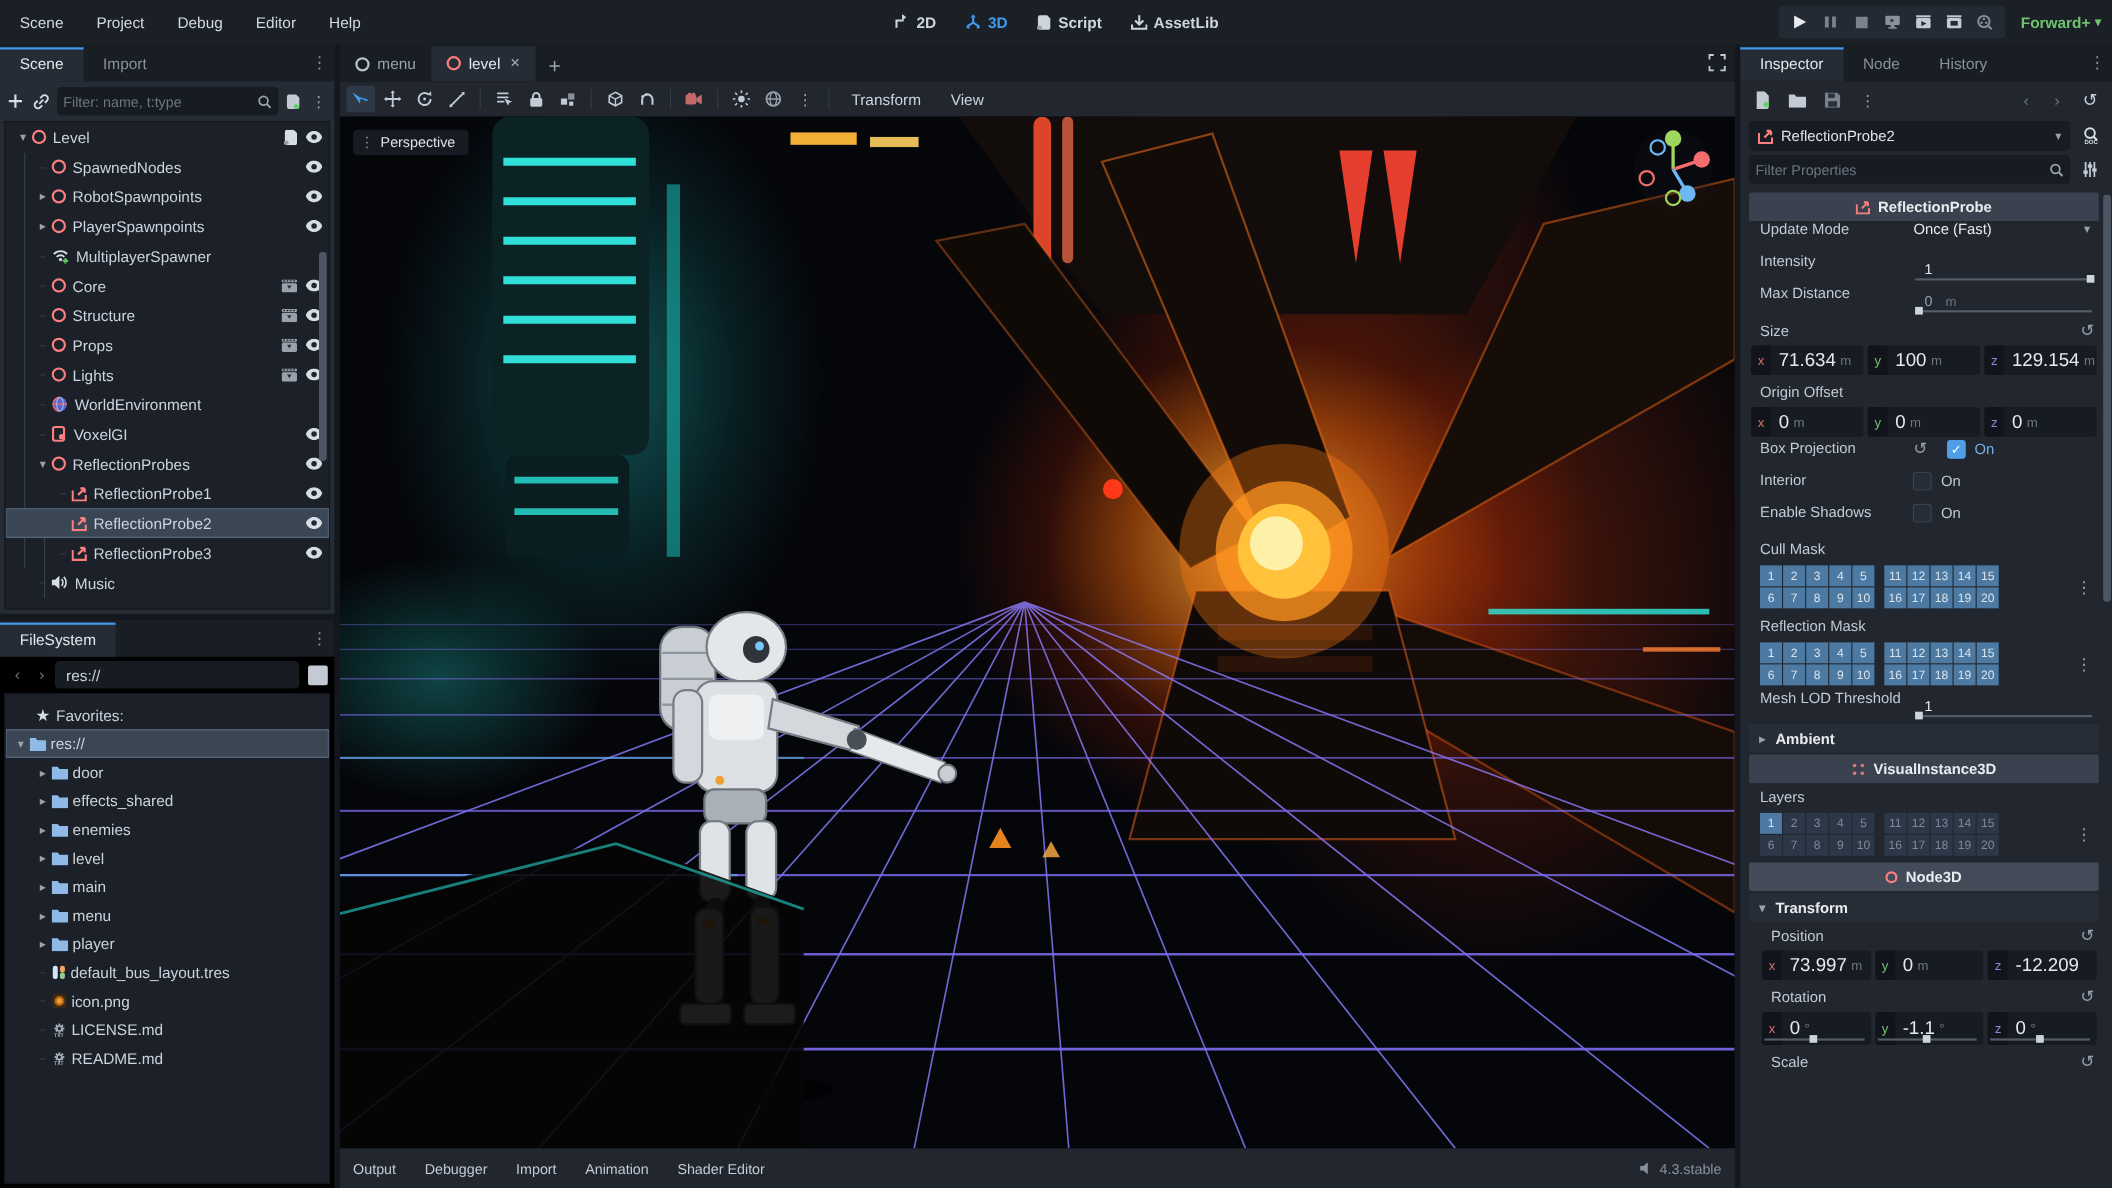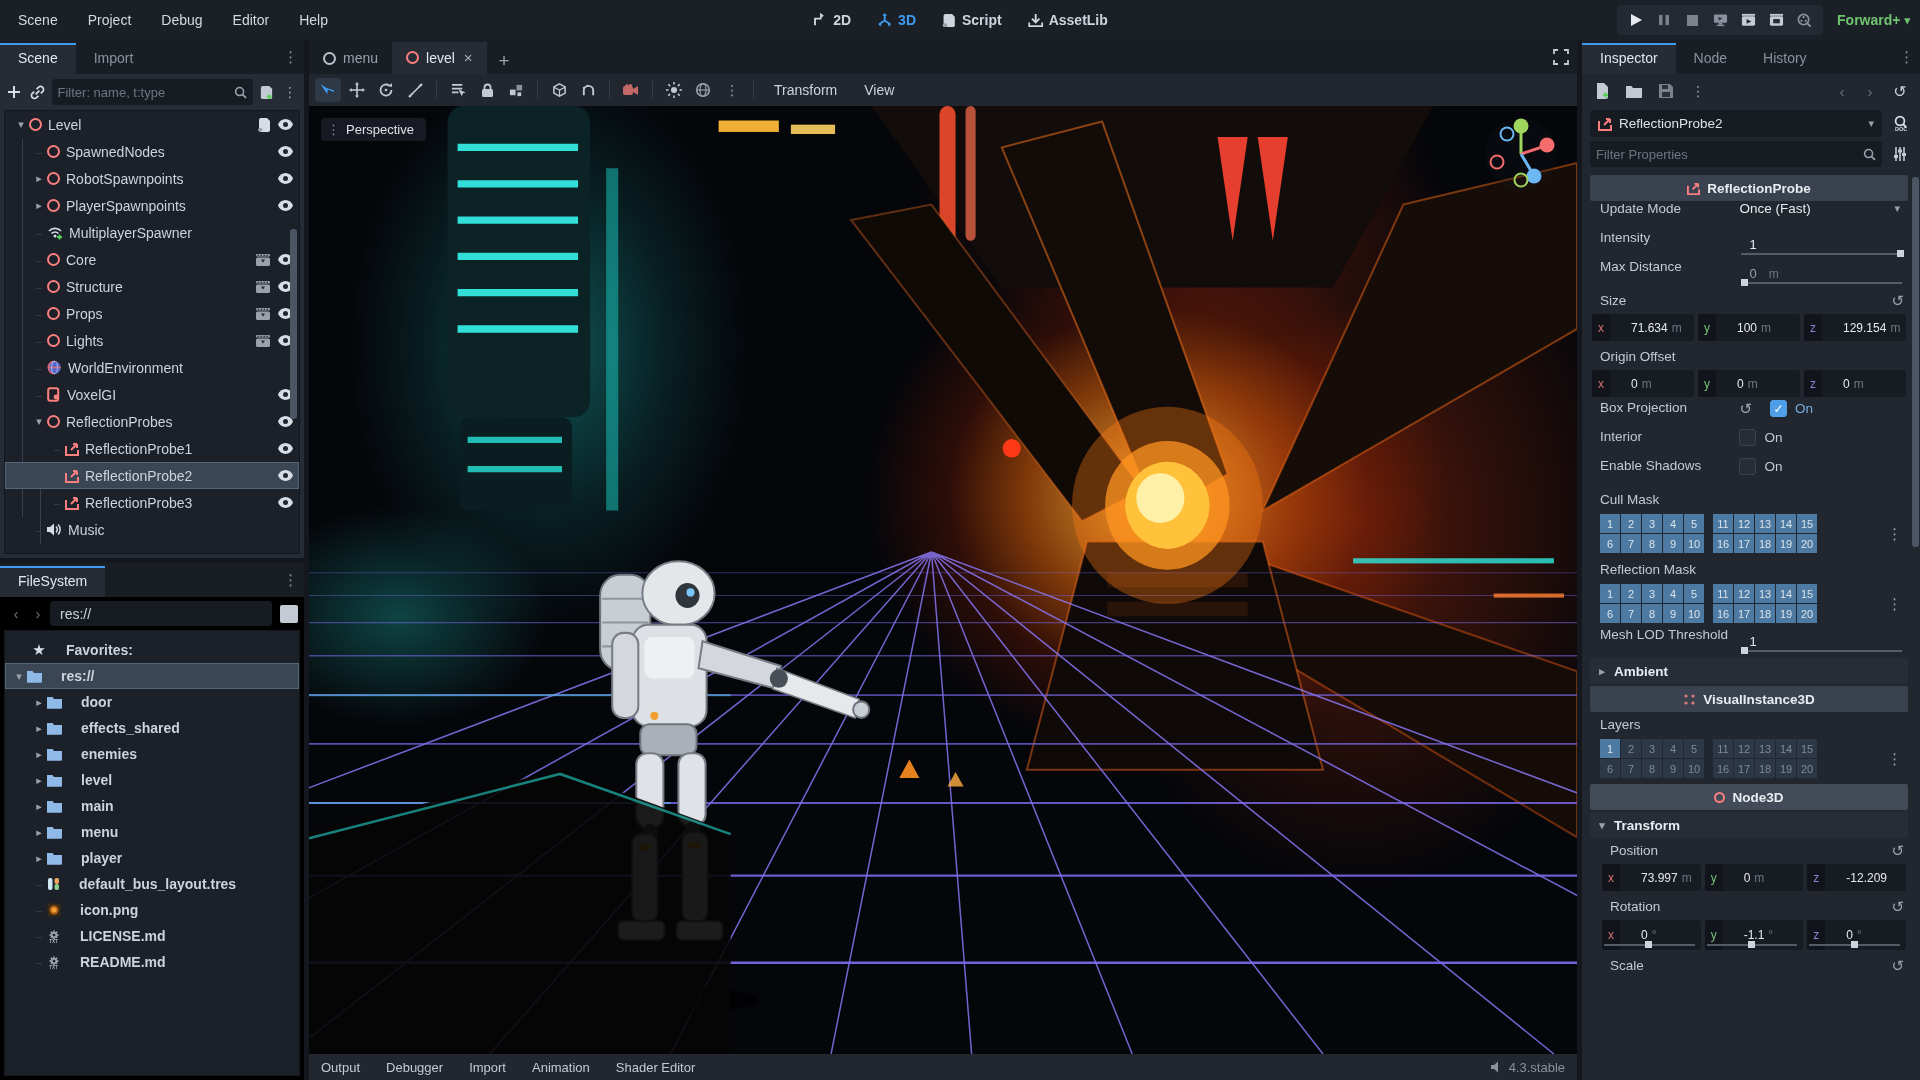--- a/index.html
+++ b/index.html
@@ -53,21 +53,21 @@
 
   
   #fs-dock { flex:1; background:#000000; display:flex; flex-direction:column; }
   #fs-nav { display:flex; align-items:center; gap:2px; padding:4px 6px; }
   .nav-arrow { color:#6d7580; width:20px; text-align:center; font-size:15px; }
   #fs-path { flex:1; background:#171c23; border-radius:4px; height:25px; display:flex; align-items:center; padding:0 10px; color:#ccd3dc; }
   #fs-split-btn { width:18px; height:18px; background:#c3cad3; border-radius:2px; margin-left:6px; }
   #fs-filter-row { display:flex; align-items:center; gap:6px; padding:0 6px 5px; }
   #fs-tree { flex:1; margin:0 4px 4px; background:#1c2129; border:1px solid #14181d; position:relative; overflow:hidden; padding-top:6px; }
   .fs-row { height:26px; display:flex; align-items:center; padding-right:6px; position:relative; }
-  .fs-row .label { margin-left:19px; white-space:nowrap;font-weight:bold; }
+  .fs-row .label { margin-left:4px; white-space:nowrap; }
   .fs-row.selected { background:#3a4654; box-shadow:inset 0 0 0 1px #55657a; }
   .star { color:#d7dde4; font-size:15px; width:16px; text-align:center; }
 
   
   #scene-tabs { height:34px; background:#191e25; display:flex; align-items:flex-end; position:relative; }
   .scene-tab { display:flex; align-items:center; gap:7px; padding:7px 14px 8px; color:#9aa1ab; }
   .scene-tab.active { background:#262c36; color:#e3e7ec; }
   .scene-tab .close { color:#aab1bb; font-size:15px; margin-left:2px; }
   .tab-plus { color:#9aa1ab; font-size:19px; padding:2px 12px; }
   #expand-btn { position:absolute; right:8px; top:8px; }
@@ -79,21 +79,21 @@
   .vp-menu { color:#ccd3dc; padding:0 12px; }
 
   #viewport { flex:1; position:relative; background:#05060a; overflow:hidden; }
   .glow { position:absolute; pointer-events:none; }
   #scene-svg { position:absolute; inset:0; width:100%; height:100%; }
   #persp-pill { position:absolute; left:12px; top:12px; background:rgba(26,30,37,.88); border-radius:4px;
     padding:4px 12px 4px 6px; display:flex; align-items:center; gap:6px; color:#dde2e8; font-size:13px; }
   #persp-pill .dots { color:#8a919c; font-size:13px; }
   #gizmo { position:absolute; right:18px; top:10px; }
 
-  #bottom-bar { height:26px; background:#21262f; display:flex; align-items:center; padding:0 12px; gap:26px; position:relative; }
+  #bottom-bar { height:36px; background:#21262f; display:flex; align-items:center; padding:0 12px; gap:26px; position:relative; }
   .bottom-tab { color:#c3cad3; font-size:13px; }
   #version { position:absolute; right:12px; color:#8a919c; font-size:13px; display:flex; align-items:center; gap:6px; }
 
   
   #insp-toolbar { display:flex; align-items:center; gap:8px; padding:5px 8px; }
   #insp-toolbar .grow { flex:1; }
   #node-row { display:flex; align-items:center; gap:6px; padding:2px 8px 4px; }
   #node-select { flex:1; background:#171c23; border-radius:4px; height:27px; display:flex; align-items:center; gap:7px; padding:0 8px; }
   #node-select .name { flex:1; color:#dde2e8; font-size:13.5px; }
   #filter-row { display:flex; align-items:center; gap:6px; padding:0 8px 6px; }
@@ -103,21 +103,21 @@
   .prop-row { display:flex; align-items:flex-start; height:29px; }
   .prop-label { width:47%; padding-left:10px; color:#c3cad3; font-size:13.5px; white-space:nowrap; }
   .prop-edit { flex:1; display:flex; align-items:center; gap:8px; position:relative; padding-right:4px; }
   .label-row { display:flex; align-items:center; height:25px; padding:0 4px 0 10px; color:#c3cad3; font-size:13.5px; }
   .label-row .spacer, .prop-row .spacer { flex:1; }
   .reset { color:#9aa2ad; font-size:15px; line-height:1; }
   .vec-row { display:flex; gap:4px; height:27px; margin:1px 2px 3px 2px; }
   .vec-field { flex:1; background:#171c23; border-radius:3px; display:flex; align-items:center; min-width:0; }
   .axis-chip { width:18px; align-self:stretch; display:flex; align-items:center; justify-content:center; font-size:12px; background:#11151b; border-radius:3px 0 0 3px; flex:none; }
   .ax-x { color:#d57070; } .ax-y { color:#79c079; } .ax-z { color:#9184d8; }
-  .vec-val { margin-left:21px; color:#e6eaee; font-size:12px; white-space:nowrap; }
+  .vec-val { margin-left:7px; color:#e6eaee; font-size:17px; white-space:nowrap; }
   .vec-suf { margin-left:4px; color:#6e7683; font-size:12px; }
   .dd-value { color:#e6eaee; font-size:13.5px; }
   .dd-chev { margin-left:auto; color:#9aa1ab; font-size:11px; padding-right:4px; }
   .slider-wrap { flex:1; position:relative; height:100%; display:flex; align-items:center; }
   .slider-wrap .val { color:#e6eaee; font-size:13px; margin-left:10px; }
   .slider-wrap .val.dim { color:#99a1ac; }
   .slider-wrap .suf { color:#6e7683; font-size:12px; margin-left:4px; }
   .sl-line { position:absolute; left:2px; right:6px; bottom:4px; height:2px; background:#545c67; }
   .sl-grab { position:absolute; bottom:2px; width:7px; height:7px; background:#cdd4db; }
   .cb { width:17px; height:17px; border-radius:3px; background:#262d37; border:1px solid #3a424e; display:flex; align-items:center; justify-content:center; }

